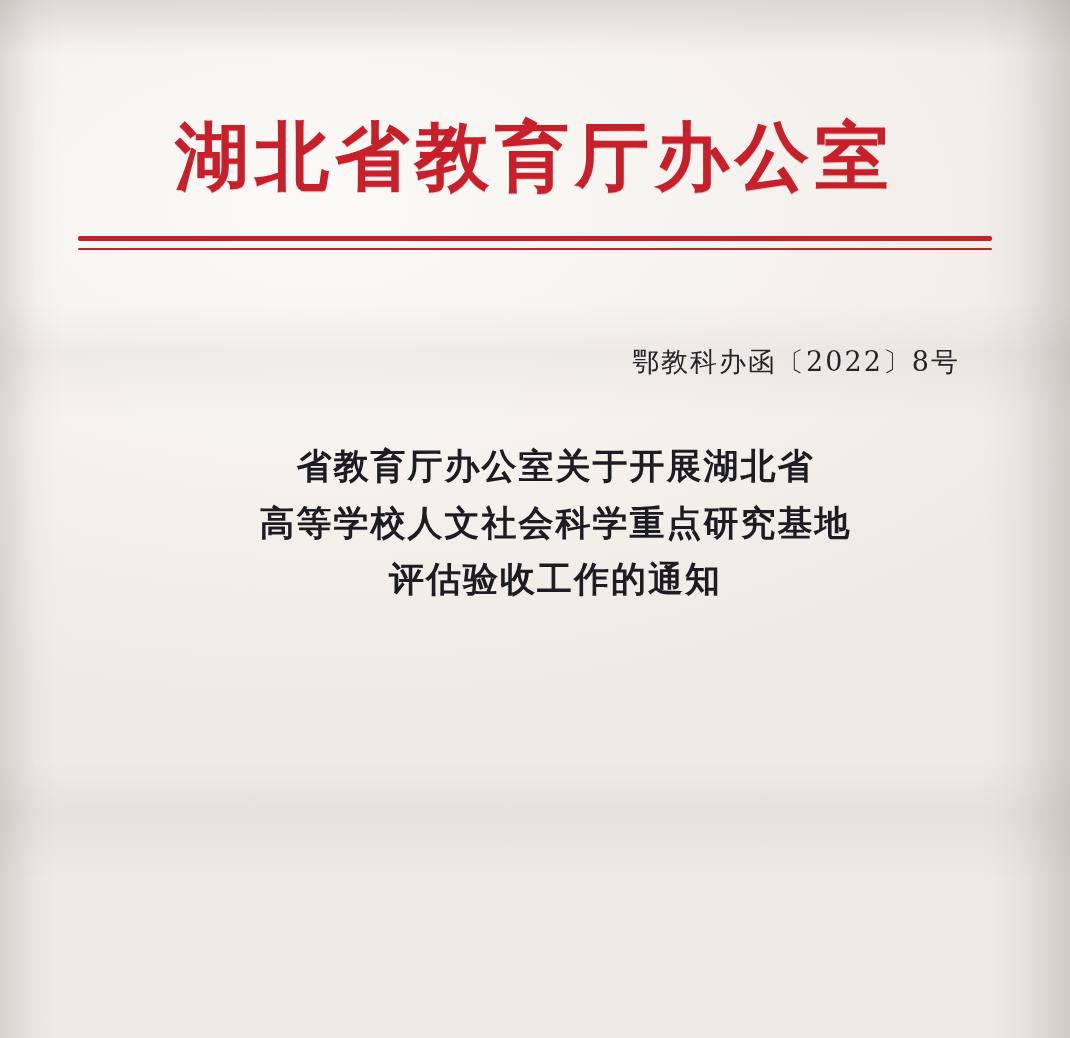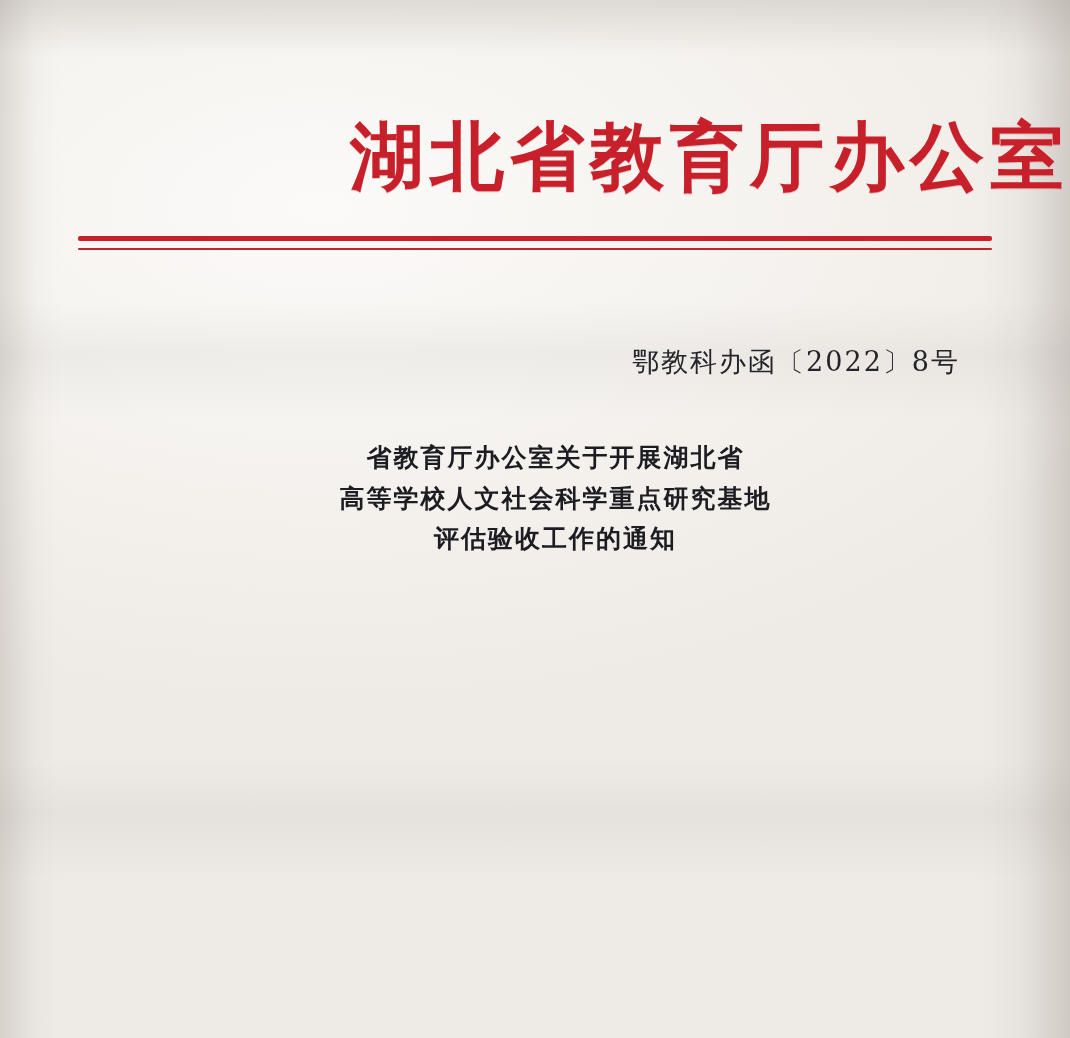--- a/index.html
+++ b/index.html
@@ -51,21 +51,21 @@
     background: linear-gradient(180deg, rgba(0,0,0,0.00) 0%, rgba(120,112,104,0.07) 45%, rgba(0,0,0,0.00) 100%);
     pointer-events: none;
   }
 
   
   .masthead {
     position: absolute;
     top: 118px;
     left: 0;
     right: 0;
-    text-align: right;
+    text-align: center;
   }
   .masthead-title {
     font-family: "DejaVu Serif", "Liberation Serif", serif;
     font-weight: bold;
     font-size: 74px;
     letter-spacing: 6px;
     color: #c8202a;
     line-height: 1.05;
     text-shadow: 0 1px 0 rgba(200,32,42,0.25);
     white-space: nowrap;
@@ -101,21 +101,21 @@
 
   
   .doc-title {
     position: absolute;
     top: 438px;
     left: 0;
     right: 0;
     text-align: center;
   }
   .doc-title-line {
-    font-size: 25px;
+    font-size: 35px;
     font-weight: bold;
     letter-spacing: 2px;
     color: #1c1c22;
     line-height: 1.62;
     white-space: nowrap;
     padding-left: 41px;
   }
 
   
   .body-block {

